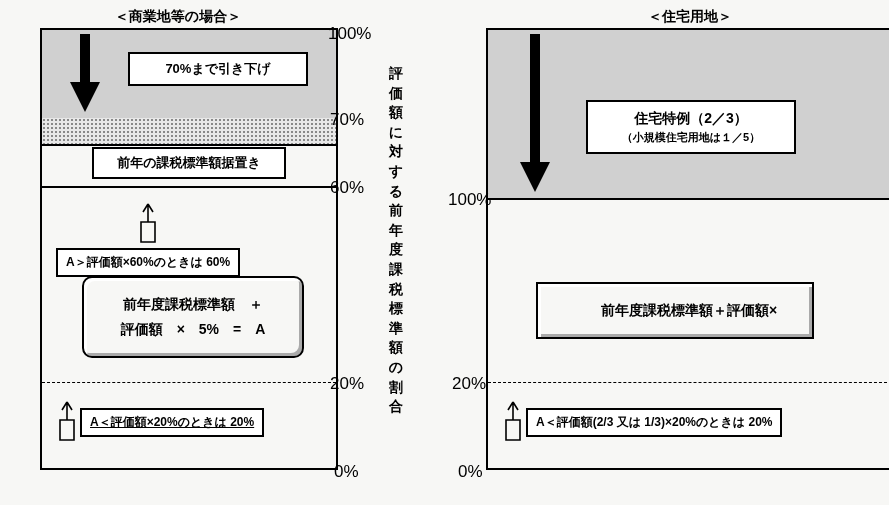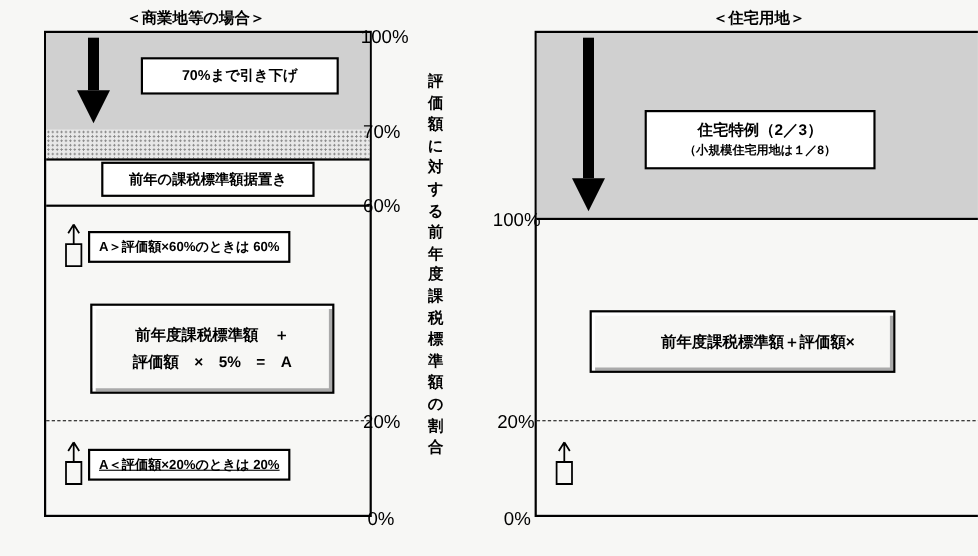--- a/index.html
+++ b/index.html
@@ -125,30 +125,30 @@
   </div>
 
   <div class="txtbox" style="top:22px; left:86px; width:180px; height:34px;">
     <span>70%まで引き下げ</span>
   </div>
 
   <div class="txtbox" style="top:117px; left:50px; width:194px; height:32px;">
     <span>前年の課税標準額据置き</span>
   </div>
 
-  <div class="bracket-wrap" style="top:172px; left:14px;">
+  <div class="bracket-wrap" style="top:172px; left:14px;flex-direction:column;">
     <span class="bracket">
       <svg width="22" height="44" viewBox="0 0 22 44">
         <path d="M11 2 L6 10 M11 2 L16 10 M11 2 L11 20 L4 20 L4 40 L18 40 L18 20 L11 20" stroke="#000" stroke-width="1.6" fill="none"></path>
       </svg>
     </span>
     <span class="bracket-text">A＞評価額×60%のときは 60%</span>
   </div>
 
-  <div class="frame3d" style="top:246px; left:40px; width:222px;">
+  <div class="frame3d" style="top:246px; left:40px; width:222px;border-radius:10px;">
     <div>前年度課税標準額　＋</div>
     <div>評価額　×　5%　=　A</div>
   </div>
 
   <div class="bracket-wrap" style="top:370px; left:14px;text-decoration:underline;">
     <span class="bracket">
       <svg width="22" height="44" viewBox="0 0 22 44">
         <path d="M11 2 L6 10 M11 2 L16 10 M11 2 L11 20 L4 20 L4 40 L18 40 L18 20 L11 20" stroke="#000" stroke-width="1.6" fill="none"></path>
       </svg>
     </span>
@@ -174,32 +174,33 @@
 
   <div class="arrow" style="top:4px; left:32px;">
     <svg width="30" height="160" viewBox="0 0 30 160">
       <rect x="10" y="0" width="10" height="128" fill="#000"></rect>
       <polygon points="0,128 30,128 15,158" fill="#000"></polygon>
     </svg>
   </div>
 
   <div class="txtbox" style="top:70px; left:98px; width:210px; height:54px;">
     <span style="font-size:14px;">住宅特例（2／3）</span>
-    <span class="sub">（小規模住宅用地は１／8）</span>
+    <span class="sub">（小規模住宅用地は１／5）</span>
   </div>
 
 
   <div class="frame3d" style="top:252px; left:48px; width:278px;padding-left:44px;">
     <div>前年度課税標準額＋評価額×</div>
   </div>
 
   <div class="bracket-wrap" style="top:370px; left:14px;">
     <span class="bracket">
       <svg width="22" height="44" viewBox="0 0 22 44">
         <path d="M11 2 L6 10 M11 2 L16 10 M11 2 L11 20 L4 20 L4 40 L18 40 L18 20 L11 20" stroke="#000" stroke-width="1.6" fill="none"></path>
       </svg>
     </span>
+    <span class="bracket-text">A＜評価額(2/3 又は 1/3)×20%のときは 20%</span>
   </div>
 </div>
 
 <div class="pct" style="top:190px; left:448px;">100%</div>
 <div class="pct" style="top:374px; left:452px;">20%</div>
 <div class="pct" style="top:462px; left:458px;">0%</div>
 
 </body></html>

